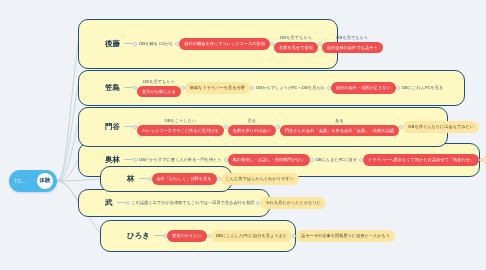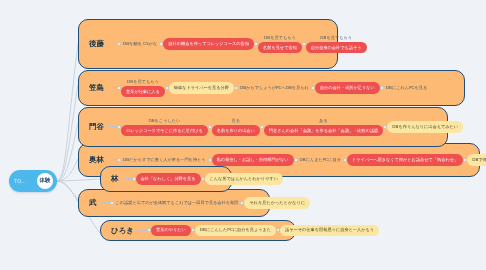--- a/index.html
+++ b/index.html
@@ -36,26 +36,27 @@
     width:16px;height:16px;border-radius:50%;
     background:#ffffff;
     display:flex;align-items:center;justify-content:center;
     font-size:5.5px;color:#27506f;font-weight:bold;
     line-height:1;
   }
 
   
   .branch{
     position:absolute;
-    background:#fdba74;
+    background:#fef9c3;
     border:1.6px solid #1f4e79;
     border-radius:10px;
     box-sizing:border-box;
     display:flex;align-items:center;
     z-index:2;
+    padding-left:16px;
   }
   .branch.b1{z-index:5;}
   .branch.b2{z-index:5;}
   .branch.b3{z-index:5;}
   .branch.b4{z-index:4;}
   .branch.b5{z-index:6;}
   .branch.b6{z-index:3;}
   .branch.b7{z-index:5;}
 
   .branch-title{
@@ -258,21 +259,21 @@
         <span class="node plain">この話題と出てのが全体観てもこれでは一回目で見る会社を発開</span>
       </div>
       <div class="joint"></div>
       <div class="node-stack">
 
         <span class="node yellow">それを見たかったとかなりに</span>
       </div>
     </div>
   </div>
 
-  <div class="branch b7" style="left:100px;top:220px;width:196px;height:21px;">
+  <div class="branch b7" style="left:100px;top:220px;width:196px;height:32px;">
     <span class="branch-title">ひろき</span>
     <div class="chain">
       <div class="link"></div>
       <div class="joint"></div>
       <div class="node-stack">
 
         <span class="node red">営業のやりたい</span>
       </div>
       <div class="joint"></div>
       <div class="node-stack">

